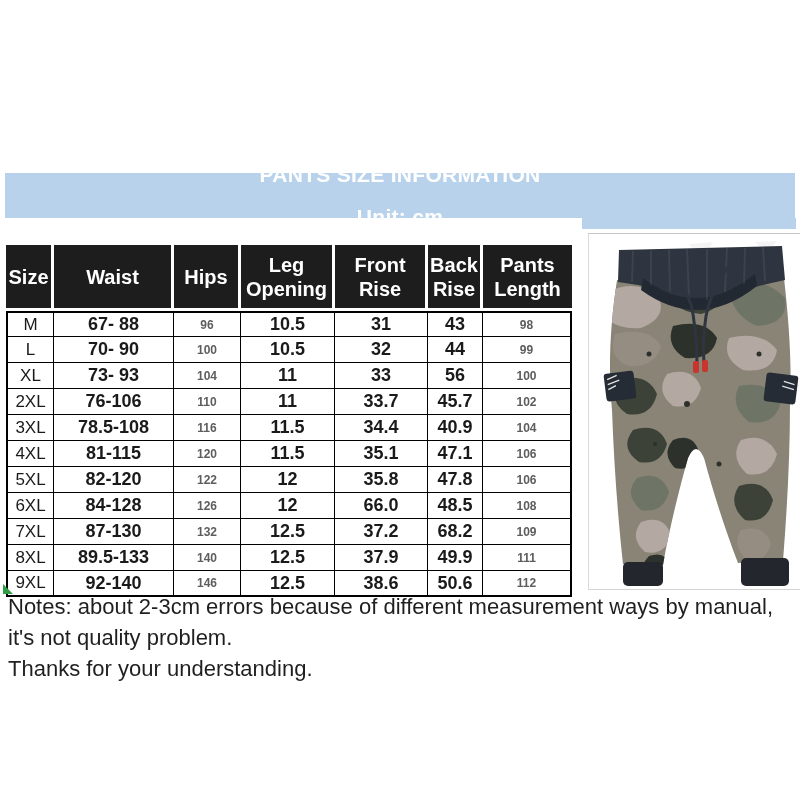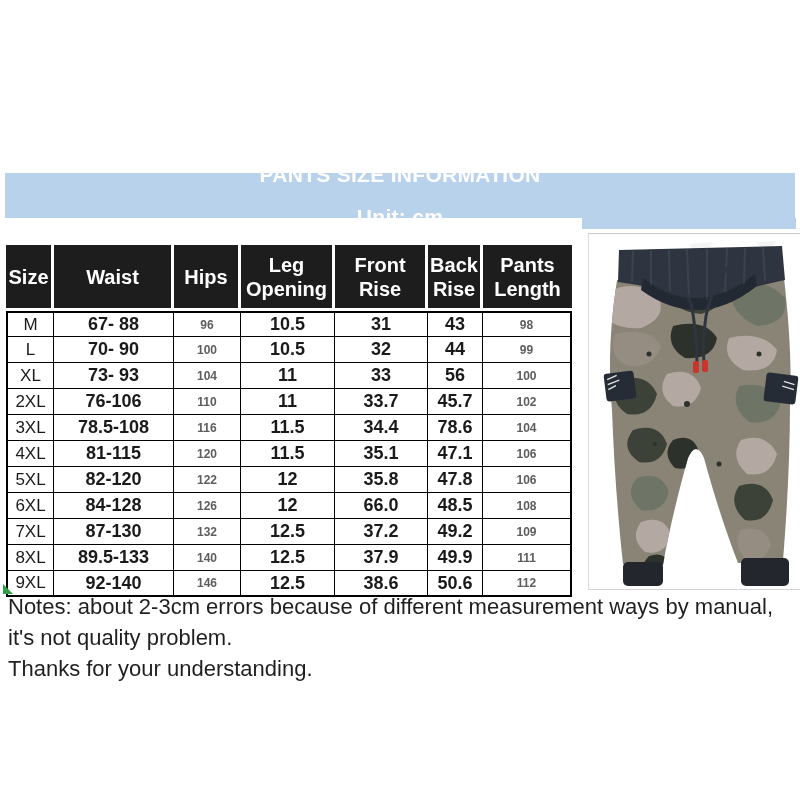--- a/index.html
+++ b/index.html
@@ -117,21 +117,21 @@
           <td class="c4">33.7</td>
           <td class="c5">45.7</td>
           <td class="c6">102</td>
         </tr>
         <tr>
           <td class="c0">3XL</td>
           <td class="c1">78.5-108</td>
           <td class="c2">116</td>
           <td class="c3">11.5</td>
           <td class="c4">34.4</td>
-          <td class="c5">78.6</td>
+          <td class="c5">40.9</td>
           <td class="c6">104</td>
         </tr>
         <tr>
           <td class="c0">4XL</td>
           <td class="c1">81-115</td>
           <td class="c2">120</td>
           <td class="c3">11.5</td>
           <td class="c4">35.1</td>
           <td class="c5">47.1</td>
           <td class="c6">106</td>
@@ -153,21 +153,21 @@
           <td class="c4">66.0</td>
           <td class="c5">48.5</td>
           <td class="c6">108</td>
         </tr>
         <tr>
           <td class="c0">7XL</td>
           <td class="c1">87-130</td>
           <td class="c2">132</td>
           <td class="c3">12.5</td>
           <td class="c4">37.2</td>
-          <td class="c5">49.2</td>
+          <td class="c5">68.2</td>
           <td class="c6">109</td>
         </tr>
         <tr>
           <td class="c0">8XL</td>
           <td class="c1">89.5-133</td>
           <td class="c2">140</td>
           <td class="c3">12.5</td>
           <td class="c4">37.9</td>
           <td class="c5">49.9</td>
           <td class="c6">111</td>

